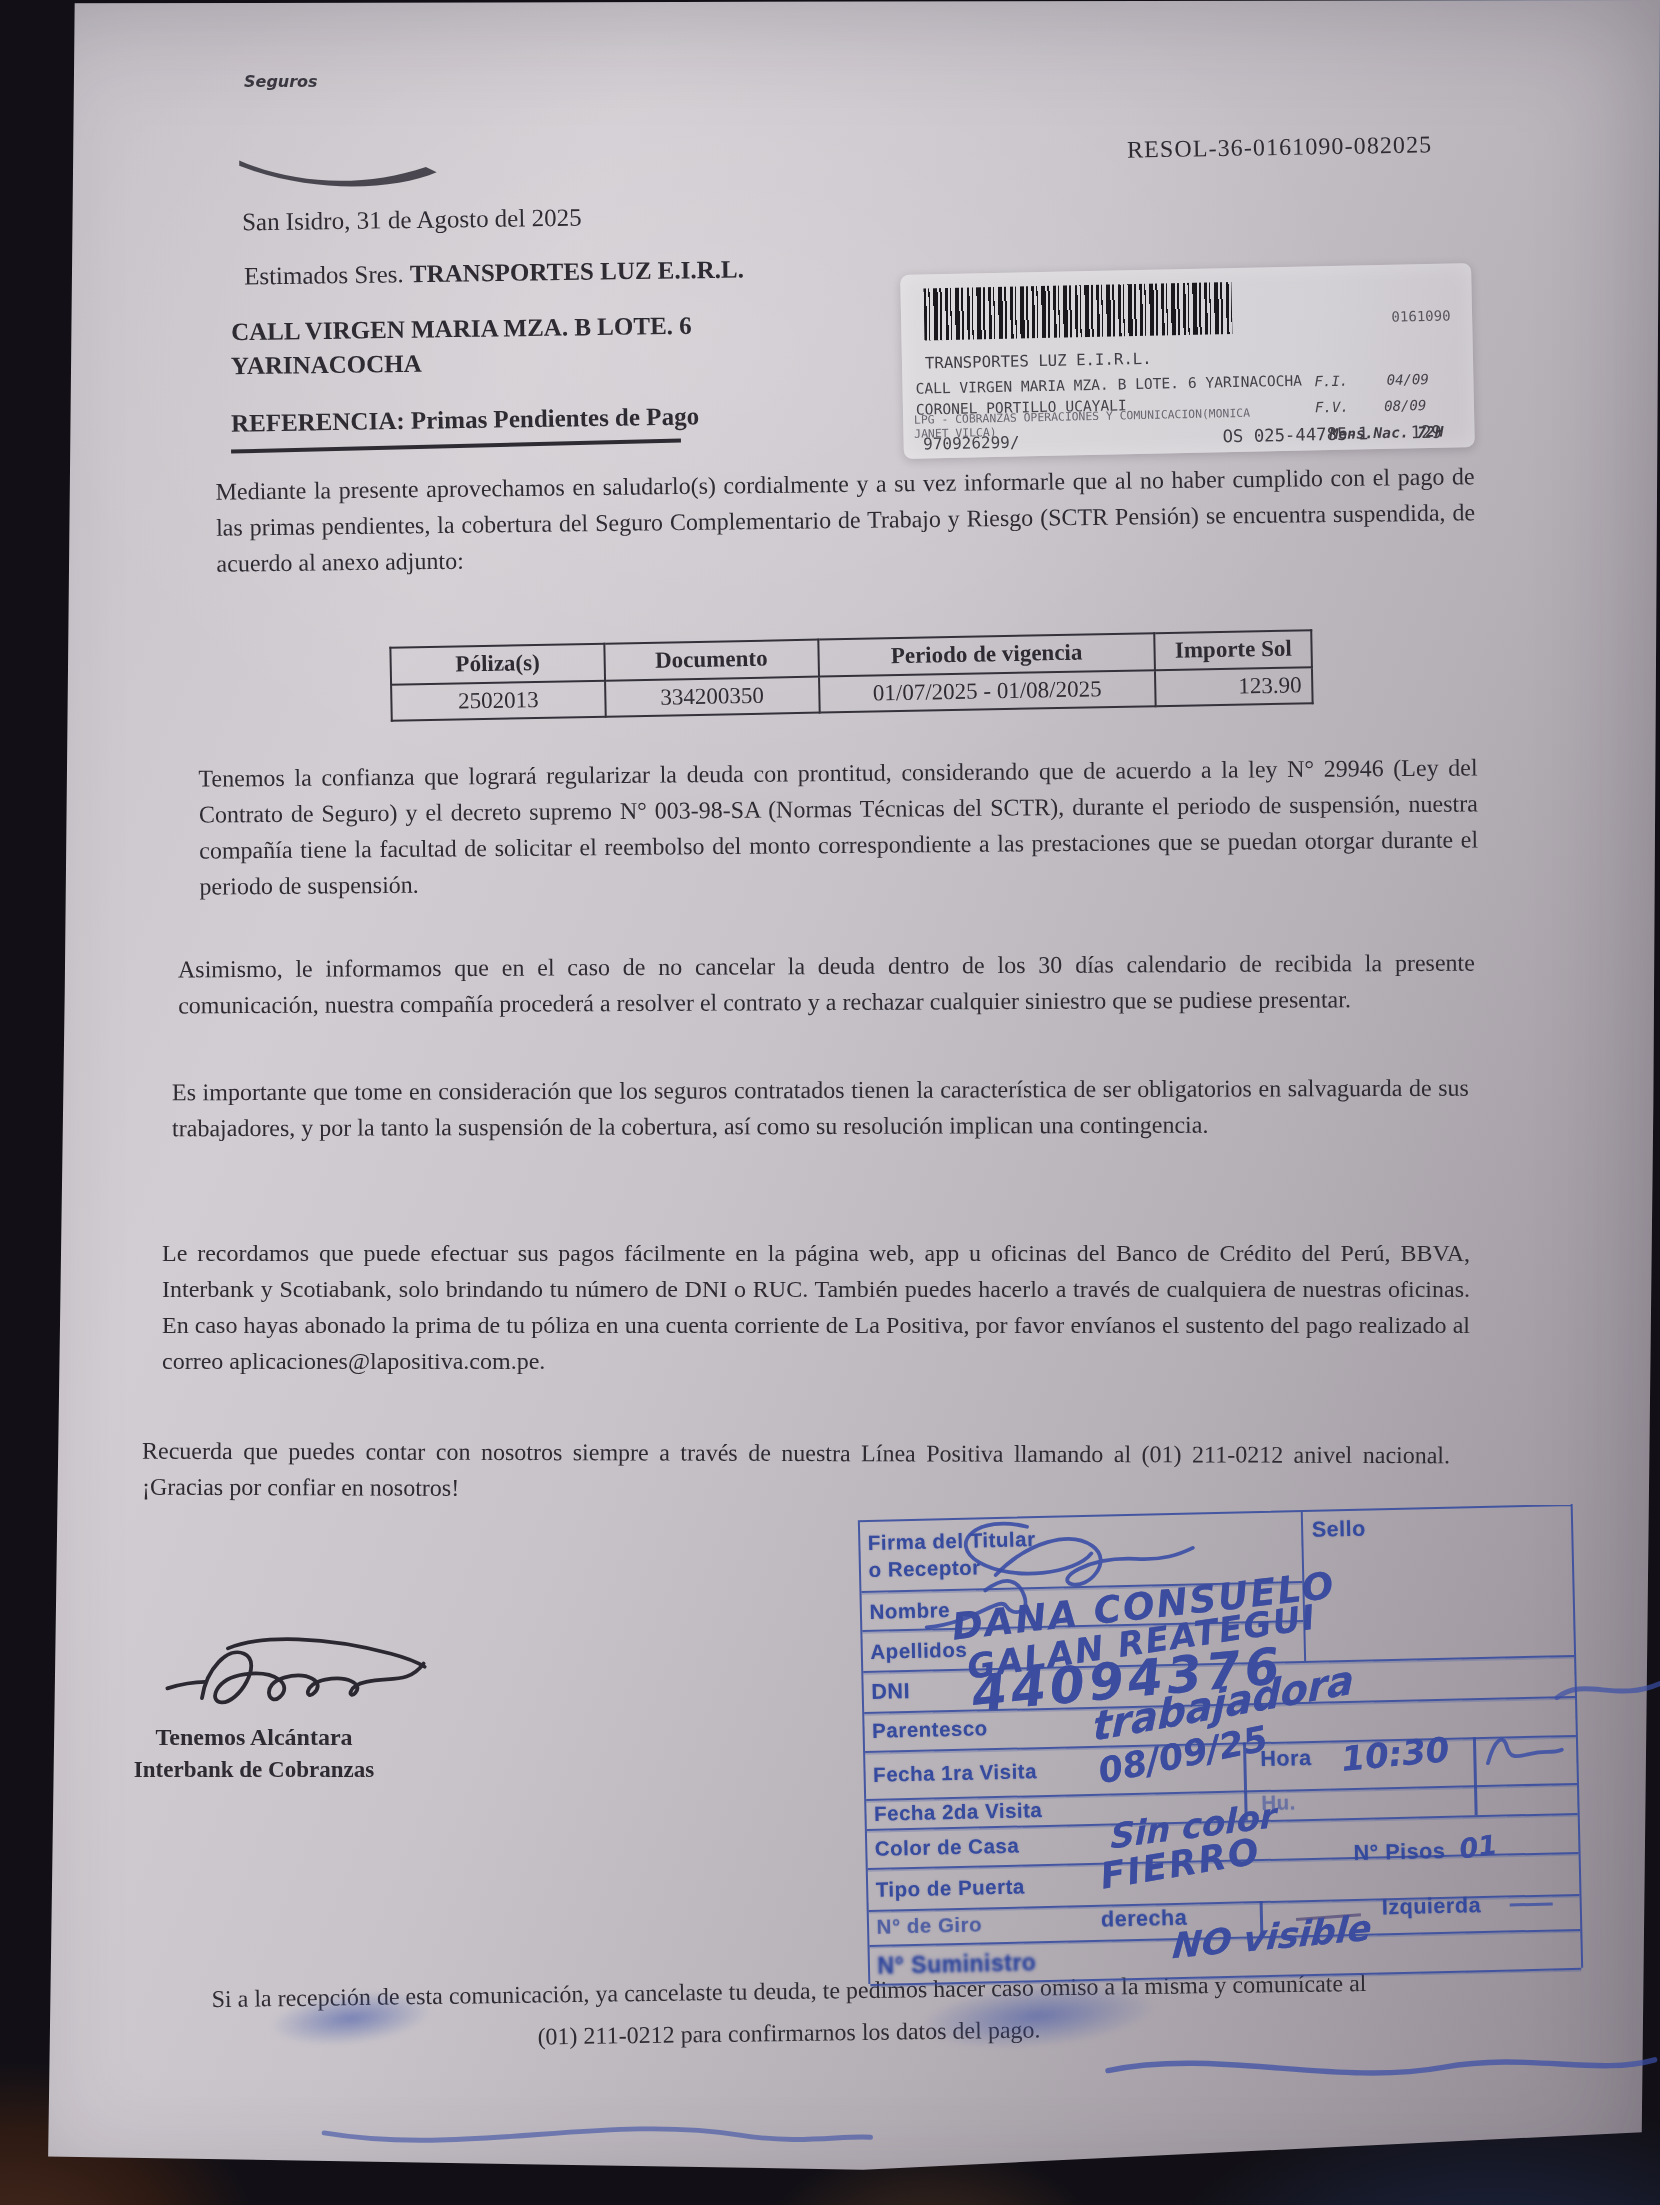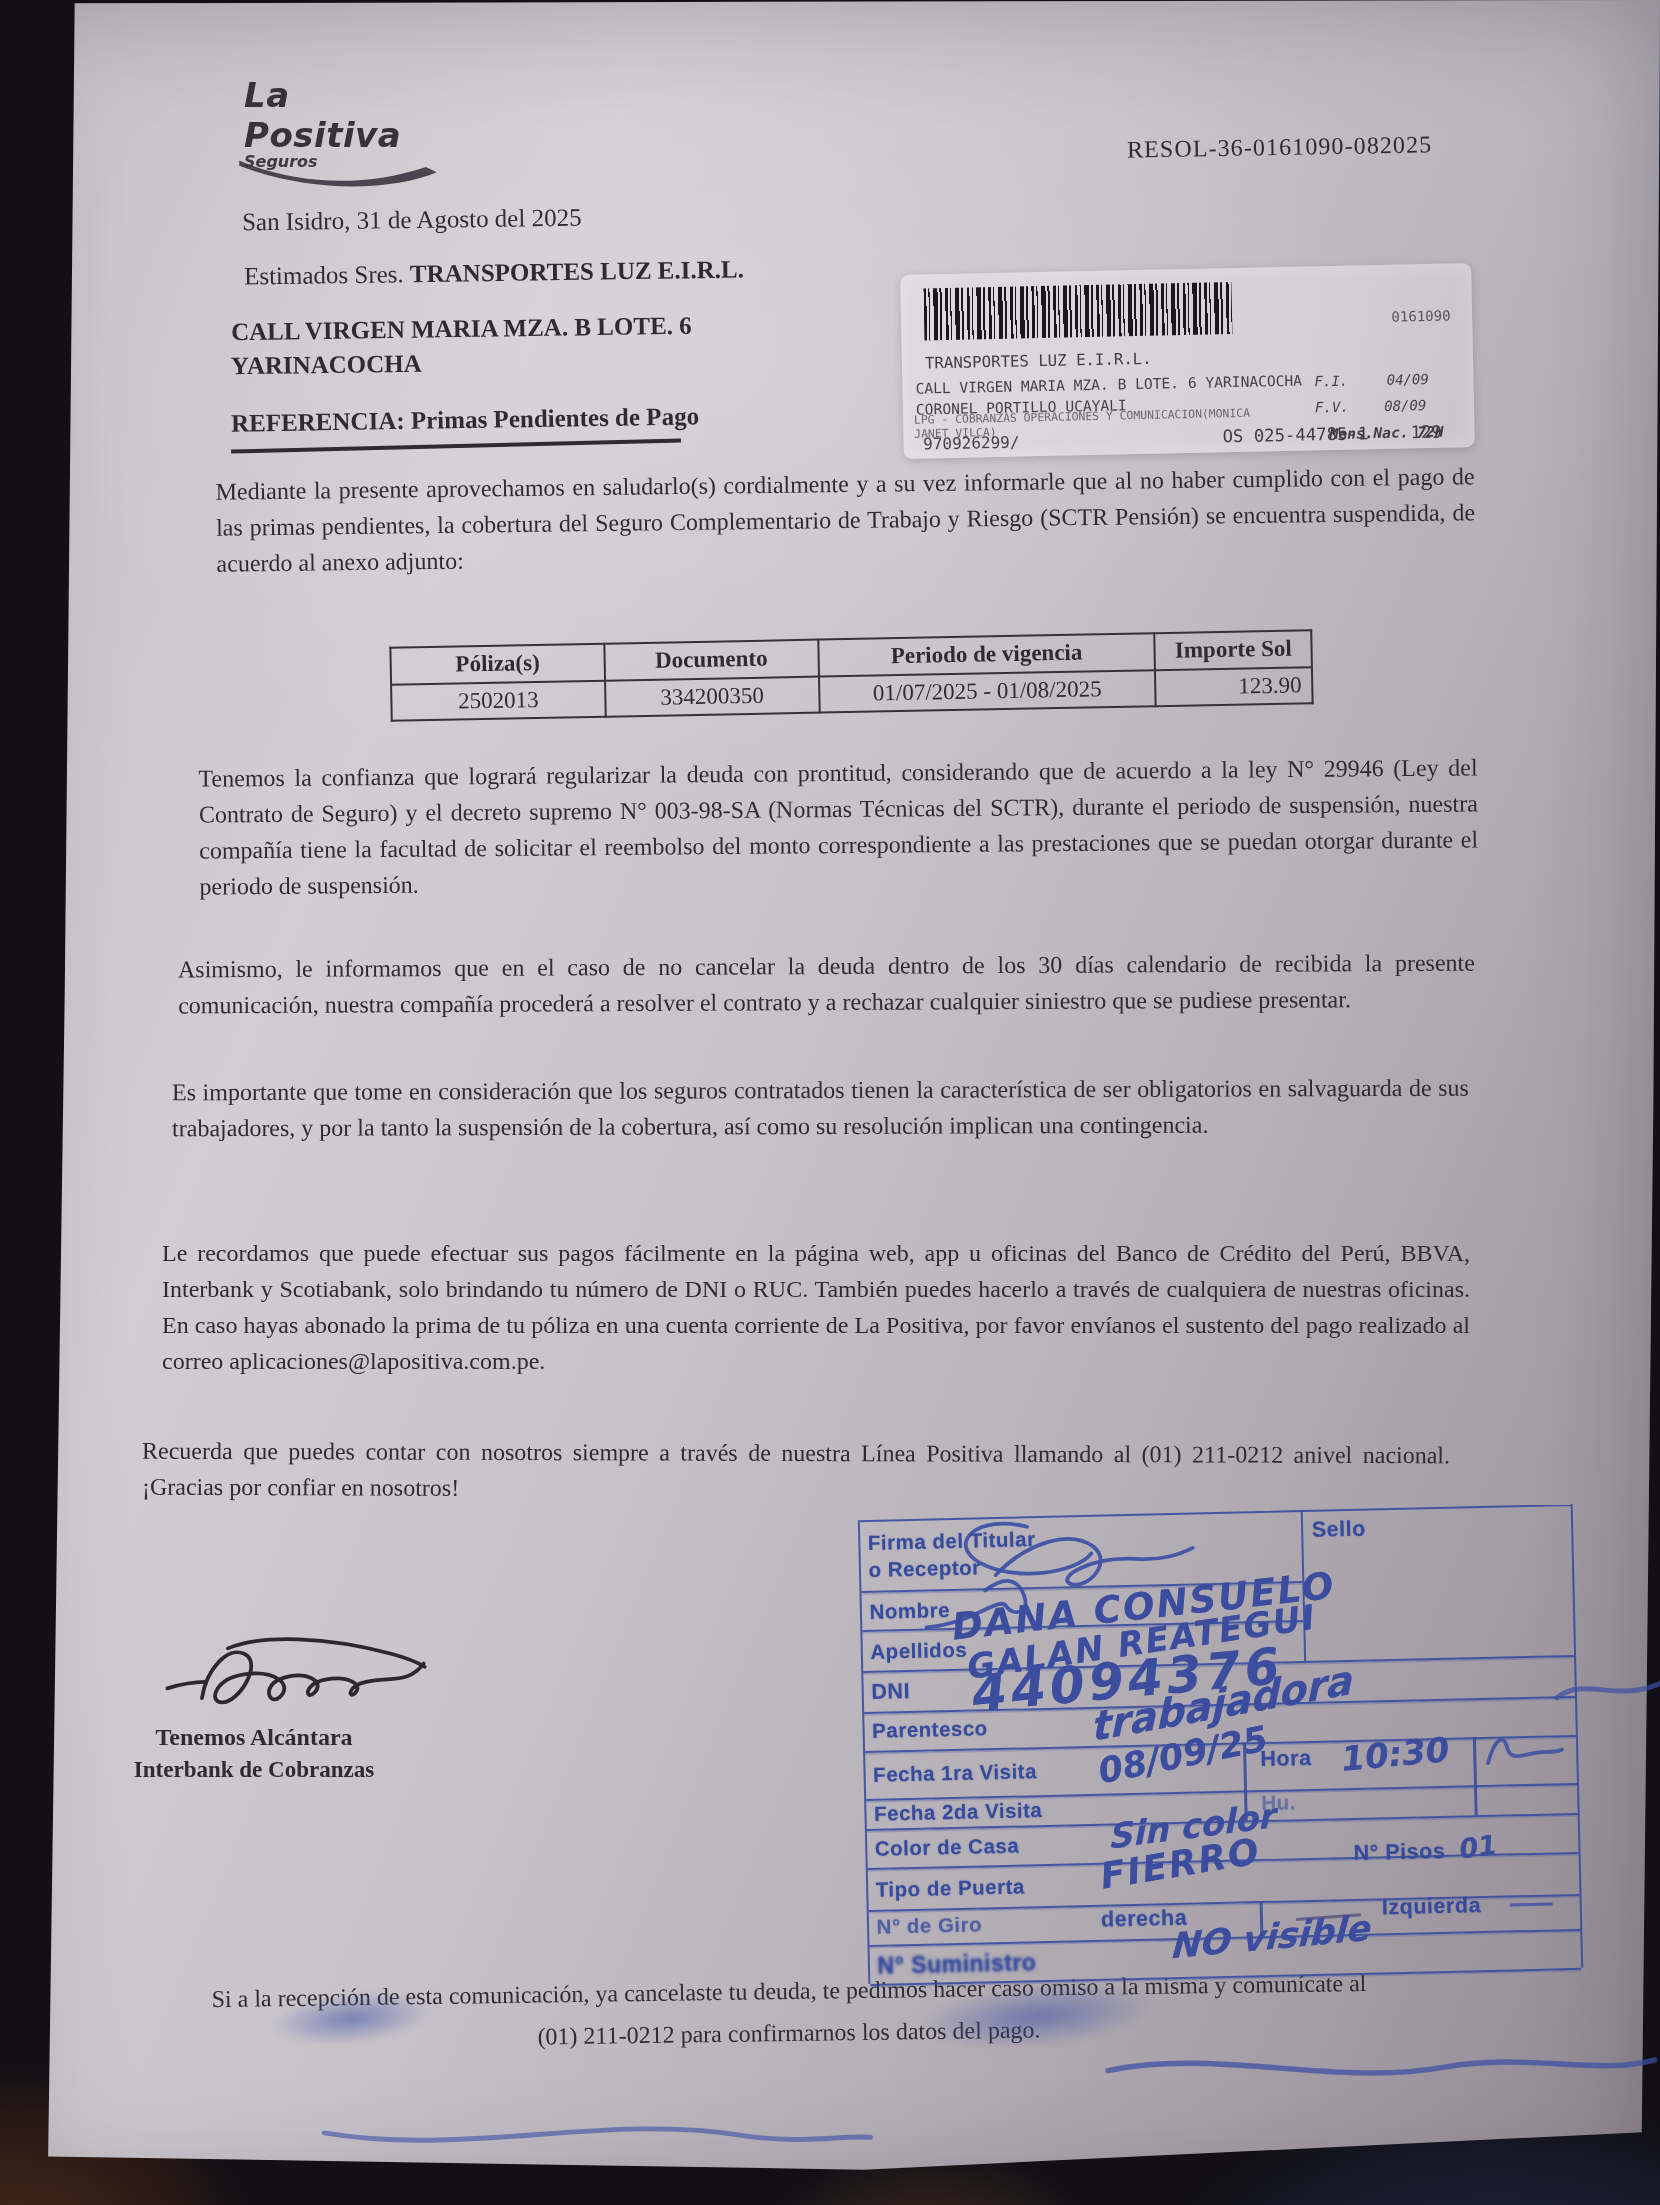--- a/index.html
+++ b/index.html
@@ -46,21 +46,20 @@
   .smudge{position:absolute;background:radial-gradient(closest-side, rgba(56,78,164,.55), rgba(56,78,164,0));filter:blur(2.7px);border-radius:50%;}
   svg{overflow:visible;}
 </style>
 </head>
 <body>
 
 <div id="photo">
   <div class="paper">
 
     <div class="t" style="left:244px;top:75px;width:184px;">
-      <div class="logo-main">La Positiva</div>
       <div class="logo-sub">Seguros</div>
       <svg style="position:absolute;left:-7.6px;top:81px;" width="205" height="38" viewBox="0 0 380 70">
         <path d="M6,8 C110,54 240,58 352,20 L372,30 C290,64 140,70 6,18 Z" fill="#3a3741" opacity="0.9"></path>
       </svg>
     </div>
 
     <div class="t" style="left:1127px;top:134px;font-size:24px;letter-spacing:1.1px;transform:rotate(-1deg);">RESOL-36-0161090-082025</div>
 
     <div class="t" style="left:242px;top:206px;font-size:25px;transform:rotate(-0.8deg);">San Isidro, 31 de Agosto del 2025</div>
     <div class="t" style="left:244px;top:259px;font-size:25px;transform:rotate(-0.8deg);">

